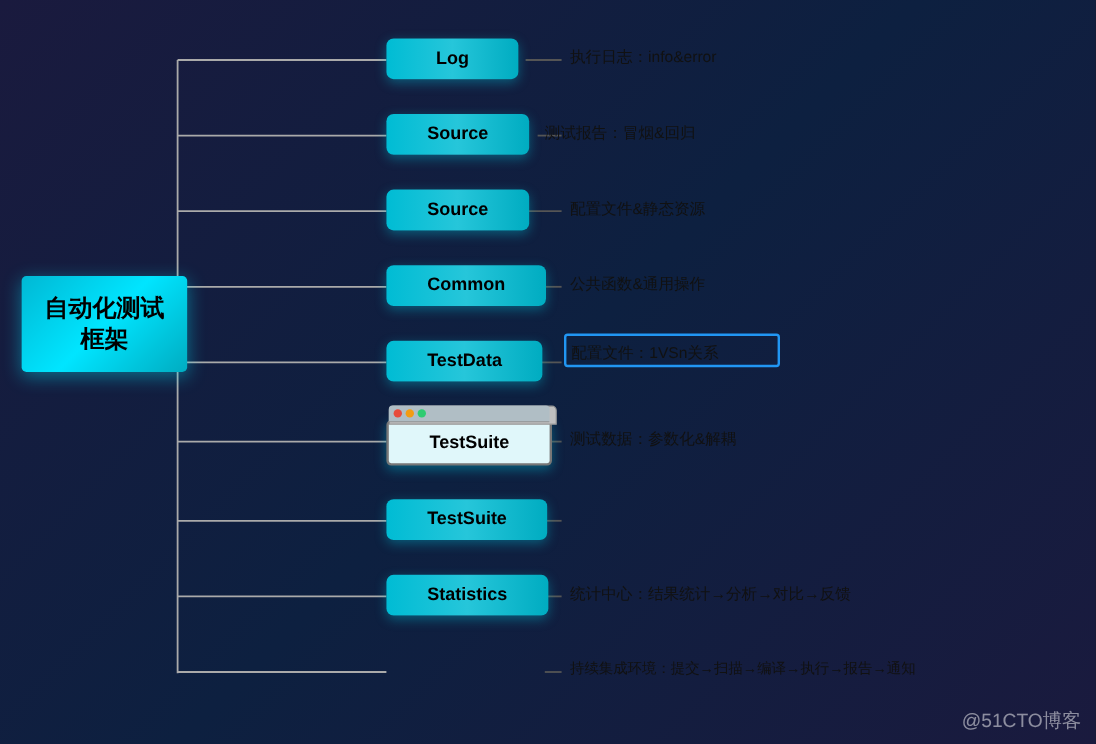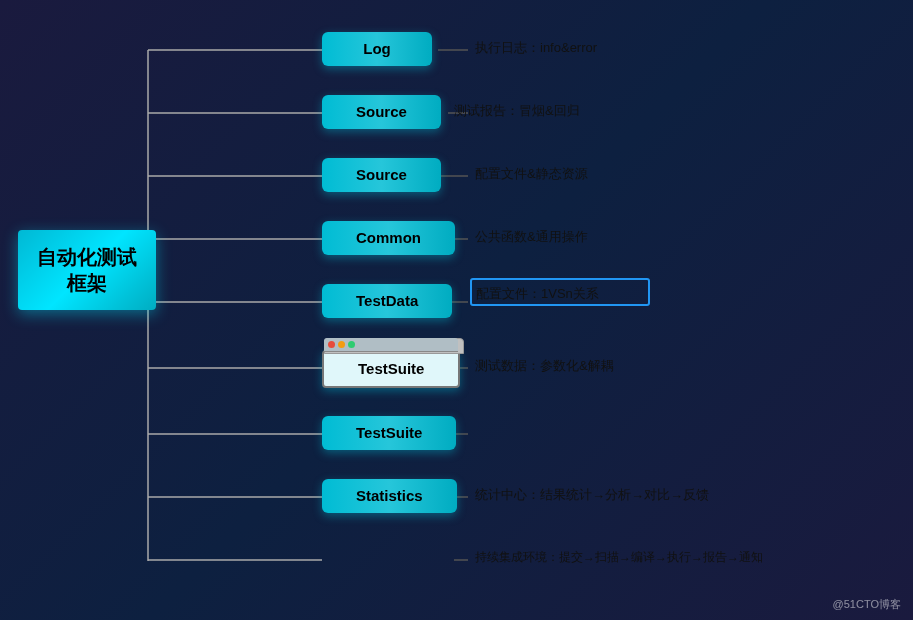--- a/index.html
+++ b/index.html
@@ -104,21 +104,21 @@
       border: 2px solid #2196F3;
       border-radius: 3px;
       background: transparent;
     }
     
     .watermark {
       position: absolute;
       bottom: 8px;
       right: 12px;
       color: rgba(255,255,255,0.5);
-      font-size: 11px;
+      font-size: 16px;
       margin-top: 24px;
     }
   </style>
 </head>
 <body>
 
 <div class="diagram">
 
   <svg class="connector-svg">
 

